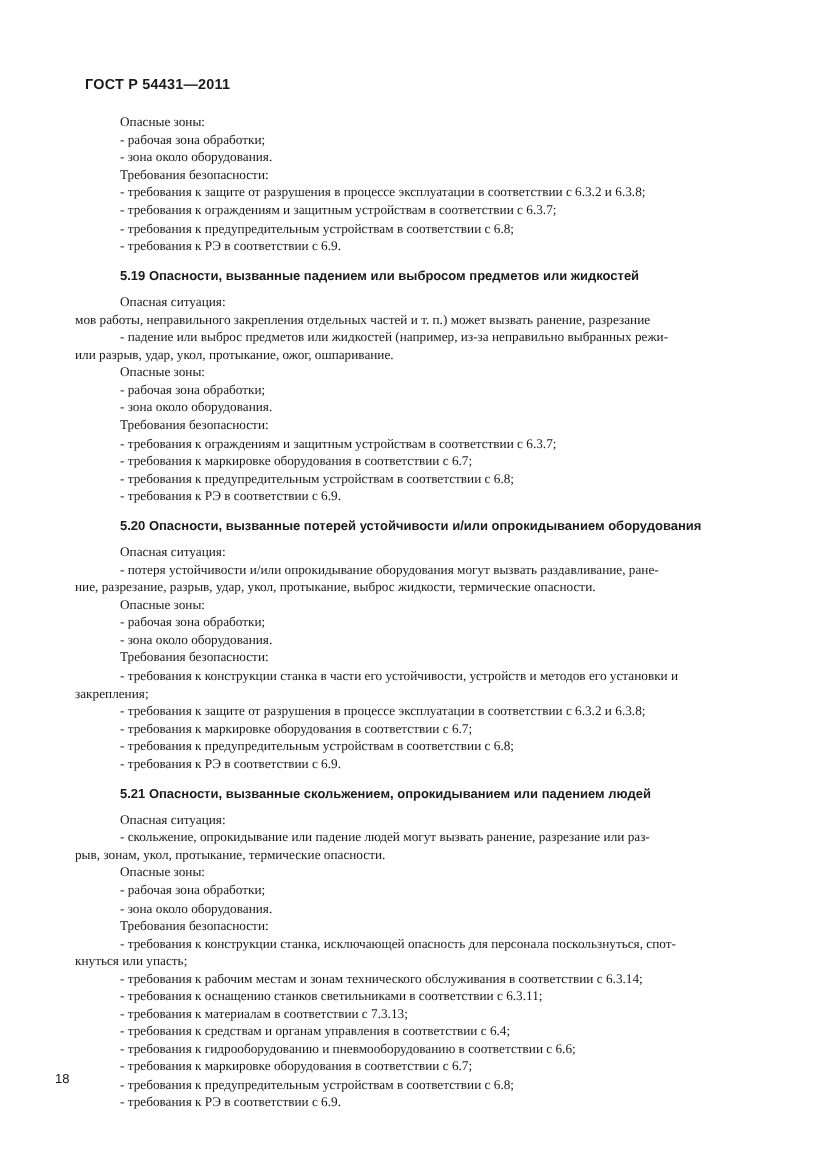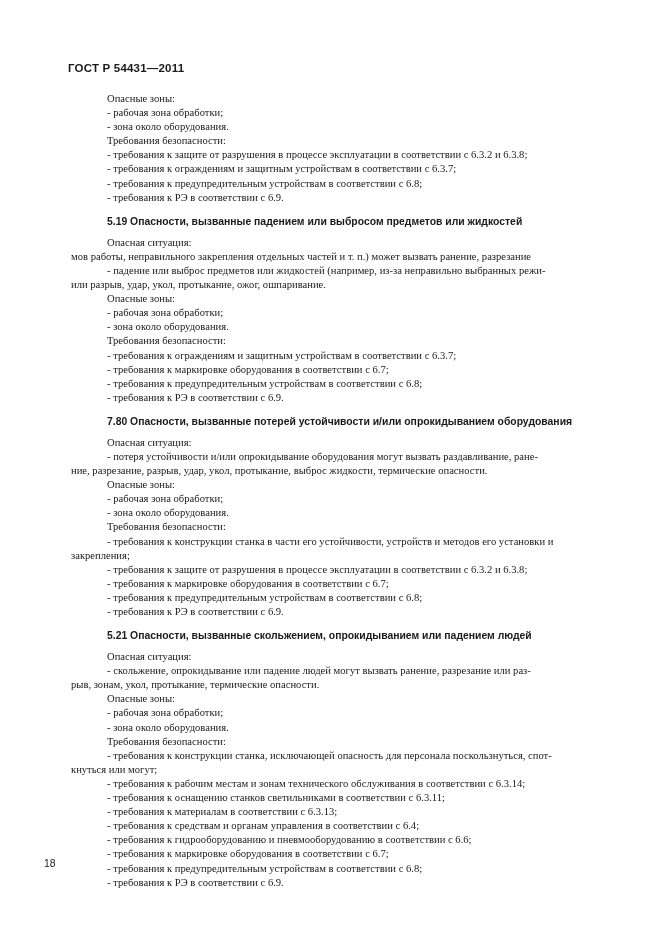--- a/index.html
+++ b/index.html
@@ -22,21 +22,21 @@
     top: 62px;
     left: 68px;
     font-family: "Liberation Sans", sans-serif;
     font-weight: bold;
     font-size: 11.5px;
     letter-spacing: 0.2px;
   }
   .content {
     position: absolute;
     top: 92px;
-    left: 71px;
+    left: 60px;
     width: 520px;
   }
   .para {
     font-size: 10.6px;
     line-height: 14.1px;
     margin: 0;
     text-align: justify;
   }
   .indent {
     padding-left: 36px;
@@ -86,21 +86,21 @@
       <p class="para">или разрыв, удар, укол, протыкание, ожог, ошпаривание.</p>
       <p class="para indent">Опасные зоны:</p>
       <p class="para indent">- рабочая зона обработки;</p>
       <p class="para indent">- зона около оборудования.</p>
       <p class="para indent">Требования безопасности:</p>
       <p class="para indent">- требования к ограждениям и защитным устройствам в соответствии с 6.3.7;</p>
       <p class="para indent">- требования к маркировке оборудования в соответствии с 6.7;</p>
       <p class="para indent">- требования к предупредительным устройствам в соответствии с 6.8;</p>
       <p class="para indent">- требования к РЭ в соответствии с 6.9.</p>
       <div class="gap-m"></div>
-      <p class="heading">7.80  Опасности, вызванные потерей устойчивости и/или опрокидыванием оборудования</p>
+      <p class="heading">5.20  Опасности, вызванные потерей устойчивости и/или опрокидыванием оборудования</p>
       <div class="gap-s"></div>
       <p class="para indent">Опасная ситуация:</p>
       <p class="para indent">- потеря устойчивости и/или опрокидывание оборудования могут вызвать раздавливание, ране-</p>
       <p class="para">ние, разрезание, разрыв, удар, укол, протыкание, выброс жидкости, термические опасности.</p>
       <p class="para indent">Опасные зоны:</p>
       <p class="para indent">- рабочая зона обработки;</p>
       <p class="para indent">- зона около оборудования.</p>
       <p class="para indent">Требования безопасности:</p>
       <p class="para indent">- требования к конструкции станка в части его устойчивости, устройств и методов его установки и</p>
       <p class="para">закрепления;</p>
@@ -112,24 +112,24 @@
       <p class="heading">5.21  Опасности, вызванные скольжением, опрокидыванием или падением людей</p>
       <div class="gap-s"></div>
       <p class="para indent">Опасная ситуация:</p>
       <p class="para indent">- скольжение, опрокидывание или падение людей могут вызвать ранение, разрезание или раз-</p>
       <p class="para">рыв, зонам, укол, протыкание, термические опасности.</p>
       <p class="para indent">Опасные зоны:</p>
       <p class="para indent">- рабочая зона обработки;</p>
       <p class="para indent">- зона около оборудования.</p>
       <p class="para indent">Требования безопасности:</p>
       <p class="para indent">- требования к конструкции станка, исключающей опасность для персонала поскользнуться, спот-</p>
-      <p class="para">кнуться или могут;</p>
+      <p class="para">кнуться или упасть;</p>
       <p class="para indent">- требования к рабочим местам и зонам технического обслуживания в соответствии с 6.3.14;</p>
       <p class="para indent">- требования к оснащению станков светильниками в соответствии с 6.3.11;</p>
-      <p class="para indent">- требования к материалам в соответствии с 6.3.13;</p>
+      <p class="para indent">- требования к материалам в соответствии с 7.3.13;</p>
       <p class="para indent">- требования к средствам и органам управления в соответствии с 6.4;</p>
       <p class="para indent">- требования к гидрооборудованию и пневмооборудованию в соответствии с 6.6;</p>
       <p class="para indent">- требования к маркировке оборудования в соответствии с 6.7;</p>
       <p class="para indent">- требования к предупредительным устройствам в соответствии с 6.8;</p>
       <p class="para indent">- требования к РЭ в соответствии с 6.9.</p>
     </div>
 
   <div class="page-number">18</div>
 
 </div>

